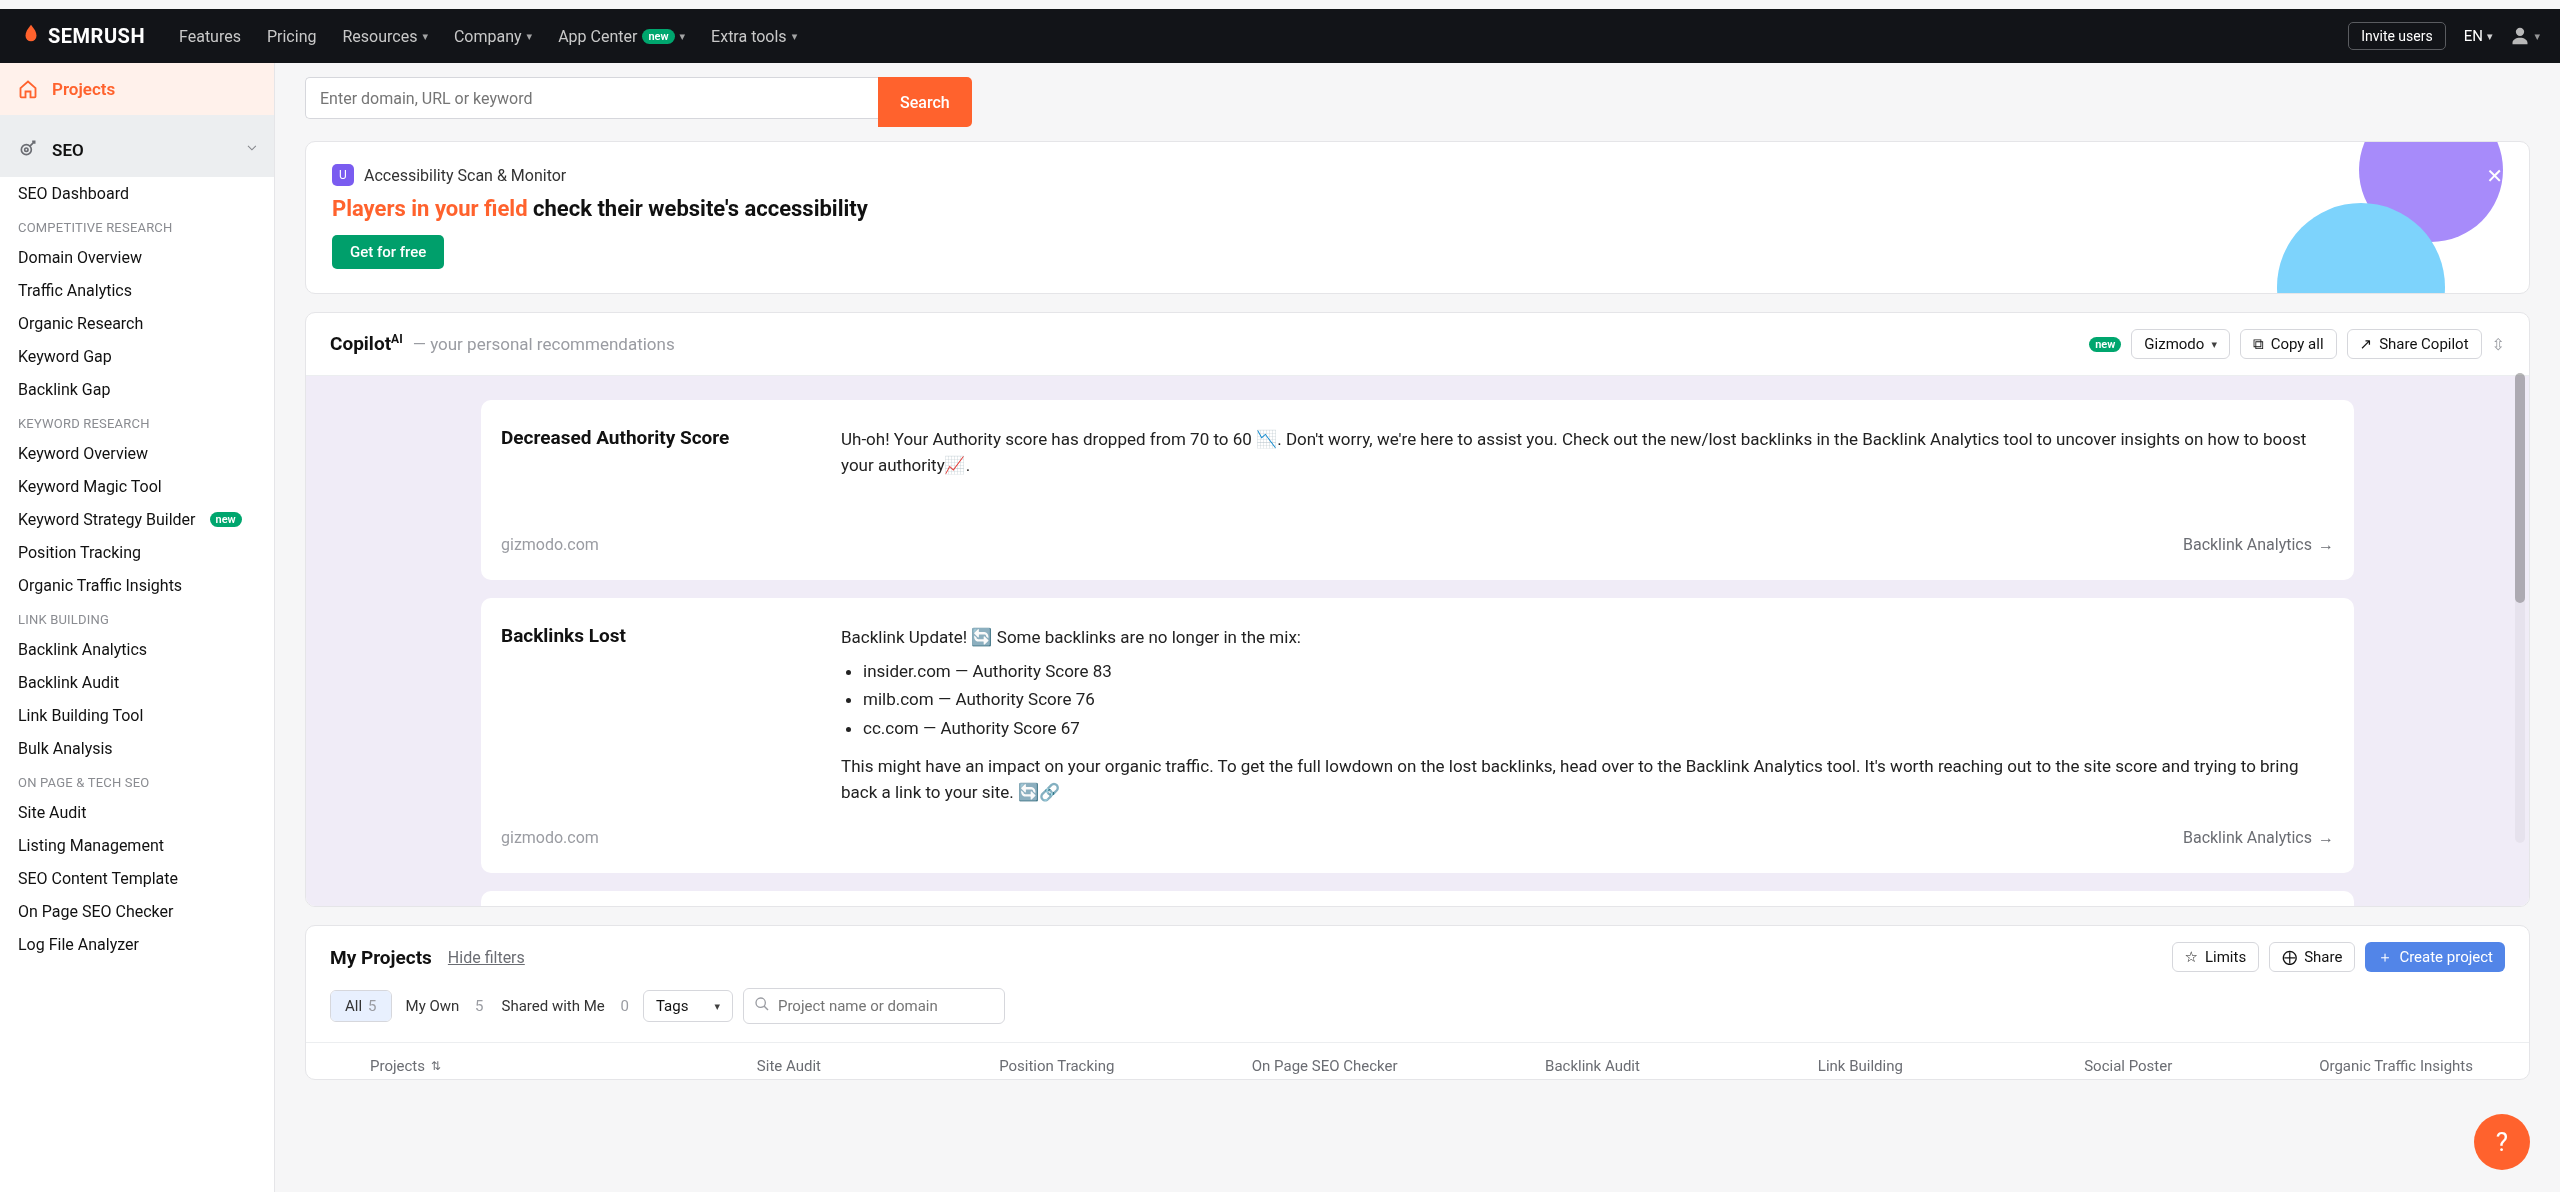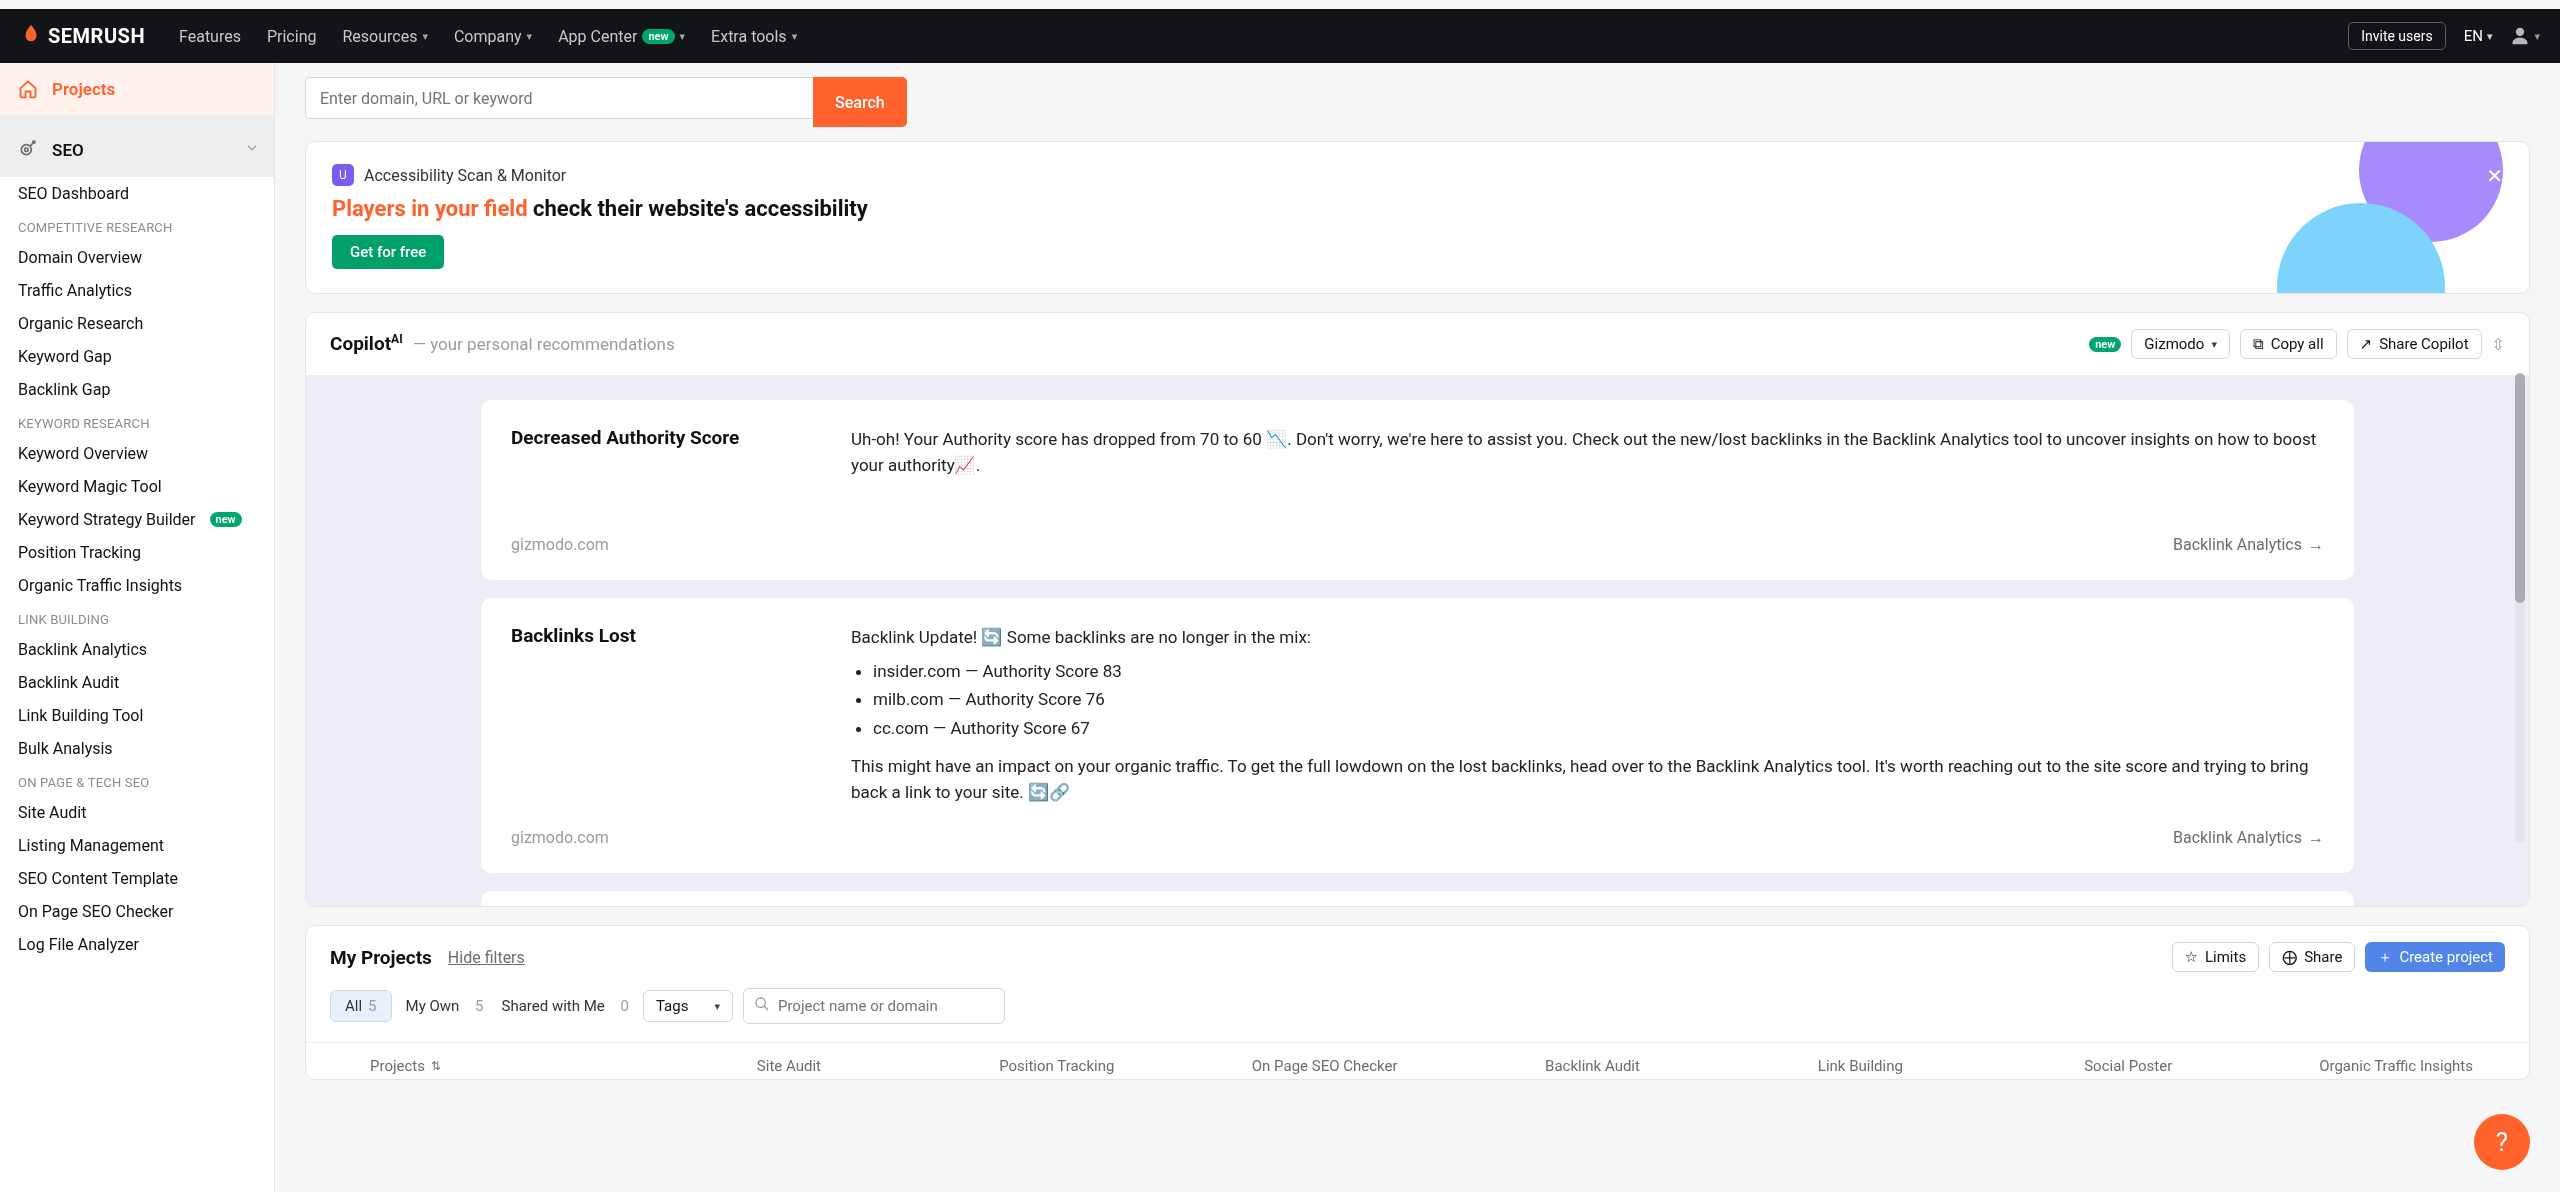--- a/index.html
+++ b/index.html
@@ -20,42 +20,42 @@
 .sidebar { width: 275px; background: #fff; border-right: 1px solid #e5e5e8; overflow-y: auto; flex-shrink: 0; }
 .side-top { background: #fff1eb; padding: 16px 18px; color: #ff622d; font-weight: 600; font-size: 17px; display: flex; align-items: center; gap: 14px; }
 .home-icon { display: inline-flex; }
 .side-section-hdr { background: #eceef0; padding: 15px 18px; font-weight: 600; font-size: 17px; display: flex; align-items: center; gap: 14px; justify-content: space-between; }
 .side-section-hdr .left { display: flex; align-items: center; gap: 14px; margin-top: 8px; }
 .side-label { padding: 10px 18px 6px; color: #8a8c91; font-size: 13px; letter-spacing: 0.2px; }
 .side-link { padding: 7px 18px; font-size: 16px; color: #111; cursor: pointer; display: flex; align-items: center; gap: 8px; }
 
 .main { flex: 1; overflow-y: auto; padding-bottom: 40px; }
 .search-row { display: flex; padding: 14px 30px; gap: 0; }
-.search-input { width: 508px; height: 42px; border: 1px solid #d6d7dc; border-right: none; border-radius: 5px 0 0 5px; padding: 0 14px; font-size: 16px; }
+.search-input { width: 573px; height: 42px; border: 1px solid #d6d7dc; border-right: none; border-radius: 5px 0 0 5px; padding: 0 14px; font-size: 16px; }
 .search-btn { height: 50px; background: #ff622d; color: #fff; border: none; padding: 0 22px; border-radius: 0 5px 5px 0; font-size: 16px; font-weight: 500; cursor: pointer; }
 
 .panel { background: #fff; border: 1px solid #e5e5e8; border-radius: 10px; margin: 0 30px 18px; position: relative; overflow: hidden; }
 .promo { padding: 22px 26px 24px; }
 .promo-hdr { display: flex; align-items: center; gap: 10px; font-size: 16px; color: #333; margin-bottom: 10px; }
 .promo-badge { width: 22px; height: 22px; background: #7a5cf0; border-radius: 5px; display: flex; align-items: center; justify-content: center; color: #fff; font-size: 12px; }
 .promo-title { font-size: 22px; font-weight: 700; }
 .promo-title .orange { color: #ff622d; }
 .btn-green { background: #009f6b; color: #fff; border: none; padding: 8px 18px; border-radius: 5px; font-size: 15px; font-weight: 500; margin-top: 14px; cursor: pointer; }
 .promo-close { position: absolute; right: 26px; top: 22px; color: #fff; font-size: 20px; cursor: pointer; z-index: 3; }
 .blob-purple { position: absolute; right: 26px; top: -44px; width: 144px; height: 144px; background: #a78bfa; border-radius: 50%; }
 .blob-blue { position: absolute; right: 84px; bottom: -78px; width: 168px; height: 168px; background: #7dd3fc; border-radius: 50%; }
 
 .copilot-hdr { display: flex; align-items: center; padding: 16px 24px; border-bottom: 1px solid #eceef0; gap: 10px; }
 .copilot-title { font-weight: 700; font-size: 19px; }
 .copilot-sup { font-size: 12px; vertical-align: super; }
 .copilot-sub { color: #9a9ca2; font-size: 17px; }
 .copilot-right { margin-left: auto; display: flex; align-items: center; gap: 10px; }
 .pill-btn { border: 1px solid #d6d7dc; background: #fff; padding: 5px 12px; border-radius: 6px; font-size: 15px; display: flex; align-items: center; gap: 7px; cursor: pointer; }
 .copilot-body { background: #f0ecf7; padding: 24px 175px; max-height: 530px; overflow-y: auto; }
-.card { background: #fff; border-radius: 10px; padding: 26px 30px; margin-bottom: 18px; }
+.card { background: #fff; border-radius: 10px; padding: 26px 20px; margin-bottom: 18px; }
 .card-row { display: flex; gap: 40px; }
 .card-title { font-weight: 700; font-size: 19px; width: 300px; flex-shrink: 0; }
 .card-text { font-size: 17px; line-height: 1.55; color: #222; }
 .card-text ul { margin: 8px 0 12px 22px; }
 .card-text li { margin-bottom: 2px; }
 .card-footer { display: flex; justify-content: space-between; margin-top: 56px; color: #9a9ca2; font-size: 16px; }
 .card-footer .link { color: #6b6d73; display: flex; align-items: center; gap: 6px; cursor: pointer; }
 
 .projects-hdr { display: flex; align-items: center; padding: 16px 24px; gap: 16px; }
 .proj-title { font-weight: 700; font-size: 19px; }

